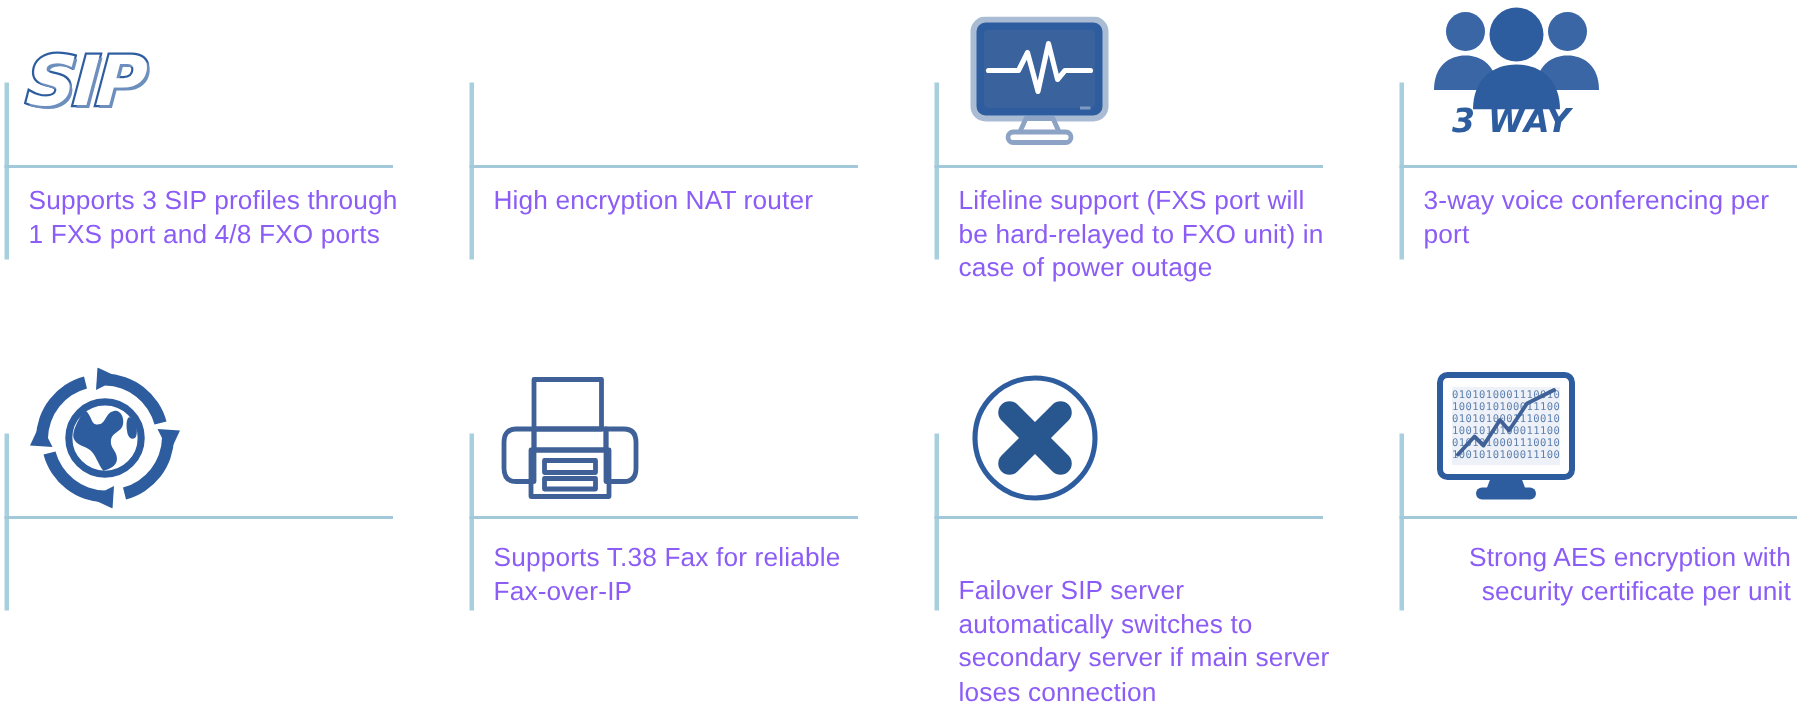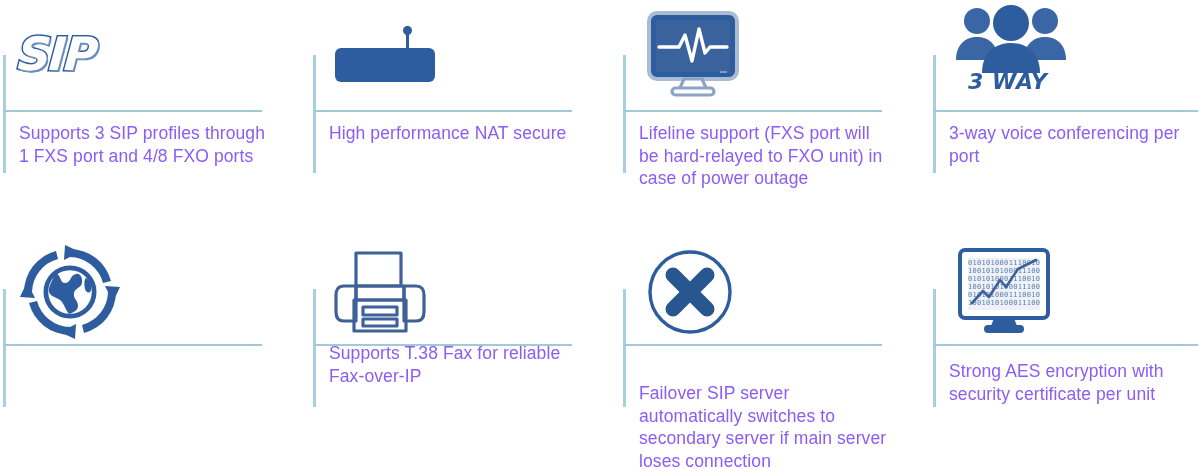--- a/index.html
+++ b/index.html
@@ -129,31 +129,21 @@
     <div class="hrule"></div>
     <div class="icon-wrap">
       <span class="sip-logo">SIP</span>
     </div>
     <div class="caption">Supports 3 SIP profiles through 1 FXS port and 4/8 FXO ports</div>
   </div>
 
   <div class="cell c2 row1">
     <div class="vrule"></div>
     <div class="hrule"></div>
-    <div class="icon-wrap" style="left:25px;">
-      <div class="nat-router">
-        <div class="nat-ant"></div>
-        <div class="nat-ant-tip"></div>
-        <div class="nat-body"></div>
-        <span class="nat-text">NAT</span>
-        <span class="nat-dot d1"></span>
-        <span class="nat-dot d2"></span>
-      </div>
-    </div>
-    <div class="caption">High performance NAT secure</div>
+    <div class="caption">High encryption NAT router</div>
   </div>
 
   <div class="cell c3 row1">
     <div class="vrule"></div>
     <div class="hrule"></div>
     <div class="icon-wrap" style="left:26px;">
       <svg width="94" height="86" viewBox="0 0 94 86">
         <rect x="3" y="2" width="88" height="66" rx="8" ry="8" fill="#2e5d9f" stroke="#a9bcd4" stroke-width="4"></rect>
         <rect x="10" y="9" width="74" height="52" rx="3" ry="3" fill="#3a639e"></rect>
         <polyline points="13,36 33,36 39,24 46,50 53,18 59,42 64,36 81,36" fill="none" stroke="#ffffff" stroke-width="3.4" stroke-linejoin="round" stroke-linecap="round"></polyline>
@@ -227,21 +217,21 @@
           <path d="M10 36 C4 36 2 40 2 45 L2 62 C2 67 4 71 10 71 L22 71 L22 36 Z"></path>
           <path d="M82 36 C88 36 90 40 90 45 L90 62 C90 67 88 71 82 71 L70 71 L70 36 Z"></path>
           <rect x="22" y="36" width="48" height="14"></rect>
 
           <rect x="20" y="50" width="52" height="31"></rect>
           <rect x="29" y="57" width="34" height="8"></rect>
           <rect x="29" y="69" width="34" height="7"></rect>
         </g>
       </svg>
     </div>
-    <div class="caption" style="top:108px;">Supports T.38 Fax for reliable Fax-over-IP</div>
+    <div class="caption" style="top:126px;">Supports T.38 Fax for reliable Fax-over-IP</div>
   </div>
 
   <div class="cell c3 row2">
     <div class="vrule"></div>
     <div class="hrule"></div>
     <div class="icon-wrap" style="left:26px;top:10px;height:96px;">
       <svg width="88" height="88" viewBox="0 0 88 88">
         <circle cx="44" cy="44" r="40" fill="none" stroke="#2e5d9f" stroke-width="3.4"></circle>
         <g stroke="#28568f" stroke-width="15" stroke-linecap="round">
           <line x1="27" y1="27" x2="61" y2="61"></line>
@@ -270,16 +260,16 @@
           <text x="12" y="34">01010100011100100101001</text>
           <text x="12" y="42">10010101000111001001010</text>
           <text x="12" y="50">01010100011100100101001</text>
           <text x="12" y="58">10010101000111001001010</text>
         </g>
         <polyline clip-path="url(#scr)" points="16,56 27,44 33,50 44,33 50,40 62,22 80,13" fill="none" stroke="#3f6197" stroke-width="2.6" stroke-linejoin="round" stroke-linecap="round"></polyline>
         <path d="M38 71 L35 79 L61 79 L58 71 Z" fill="#2e5d9f"></path>
         <rect x="28" y="78" width="40" height="8" rx="4" fill="#2e5d9f"></rect>
       </svg>
     </div>
-    <div class="caption" style="top:126px;">Strong AES encryption with security certificate per unit</div>
+    <div class="caption" style="top:126px;text-align:right;">Strong AES encryption with security certificate per unit</div>
   </div>
 
 </div>
 
 </body></html>

